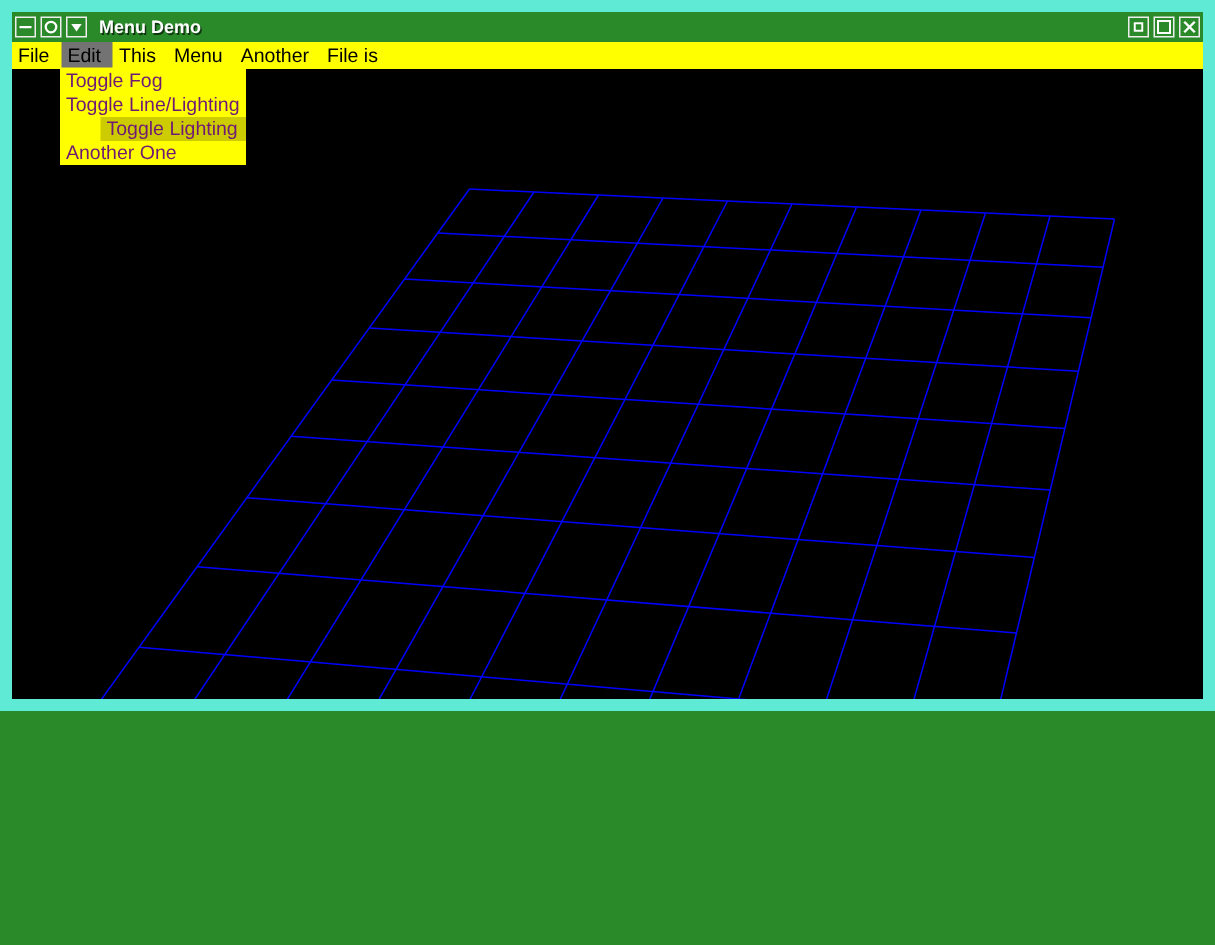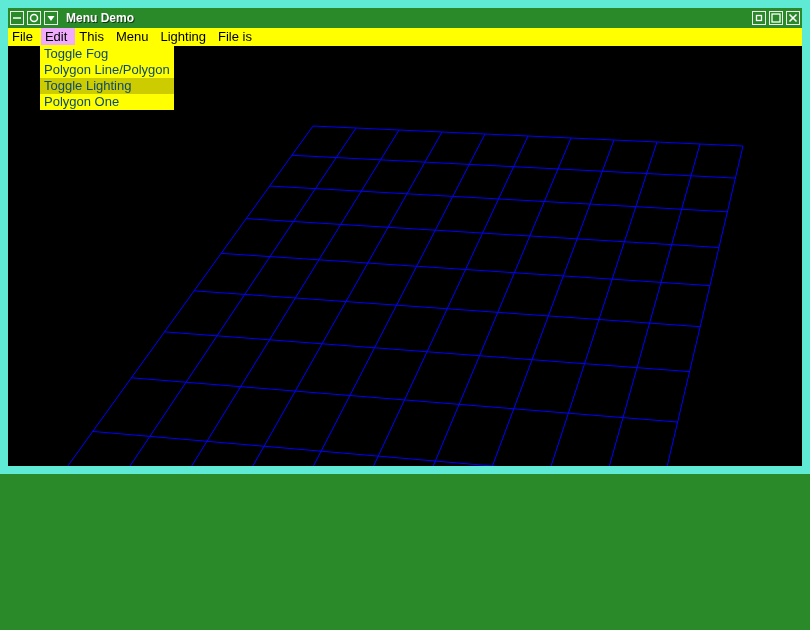--- a/index.html
+++ b/index.html
@@ -66,38 +66,39 @@
     font-size: 13px;
     color: #000;
   }
   .menu-item {
     padding: 1px 8px 1px 4px;
     cursor: pointer;
     display: flex;
     align-items: center;
   }
   .menu-item.active {
-    background: #f0abfc;
+    background: #737373;
   }
   .dropdown {
     position: absolute;
     top: 18px;
     background: #ffff00;
-    color: #0c4a6e;
+    color: #701a75;
     font-size: 13px;
     z-index: 10;
   }
   .dropdown-item {
     padding: 0 4px;
     line-height: 16px;
     cursor: pointer;
     white-space: nowrap;
   }
   .dropdown-item.hovered {
     background: #cccc00;
+    margin-left: 27px;
   }
   .viewport {
     position: absolute;
     top: 18px;
     left: 0;
     right: 0;
     bottom: 0;
     background: #000;
     overflow: hidden;
   }
@@ -155,32 +156,32 @@
       <div class="menu-item active">
           <span>Edit</span>
         </div>
       <div class="menu-item">
           <span>This</span>
         </div>
       <div class="menu-item">
           <span>Menu</span>
         </div>
       <div class="menu-item">
-          <span>Lighting</span>
+          <span>Another</span>
         </div>
       <div class="menu-item">
           <span>File is</span>
         </div>
     </div>
 
     <div class="dropdown" id="dropdown" style="left: 32px;">
       <div class="dropdown-item"><span>Toggle Fog</span></div>
-      <div class="dropdown-item"><span>Polygon Line/Polygon</span></div>
+      <div class="dropdown-item"><span>Toggle Line/Lighting</span></div>
       <div class="dropdown-item hovered"><span>Toggle Lighting</span></div>
-      <div class="dropdown-item"><span>Polygon One</span></div>
+      <div class="dropdown-item"><span>Another One</span></div>
     </div>
 
     <div class="viewport">
       <svg id="grid-svg" width="802" height="584" viewBox="0 0 802 584">
         <g id="grid-lines">
             <line x1="-70" y1="600" x2="305" y2="80" stroke="#0000ff" stroke-width="1"></line>
             <line x1="-70" y1="600" x2="600" y2="670" stroke="#0000ff" stroke-width="1"></line>
             <line x1="-3" y1="607" x2="348" y2="82" stroke="#0000ff" stroke-width="1"></line>
             <line x1="35.68935992241701" y1="453.44408757424844" x2="638.0481695720702" y2="509.35217291792617" stroke="#0000ff" stroke-width="1"></line>
             <line x1="64" y1="614" x2="391" y2="84" stroke="#0000ff" stroke-width="1"></line>

